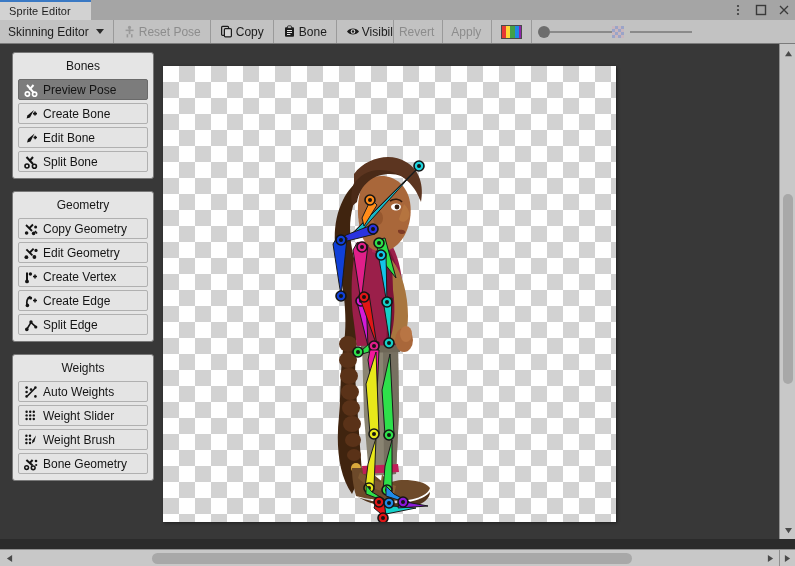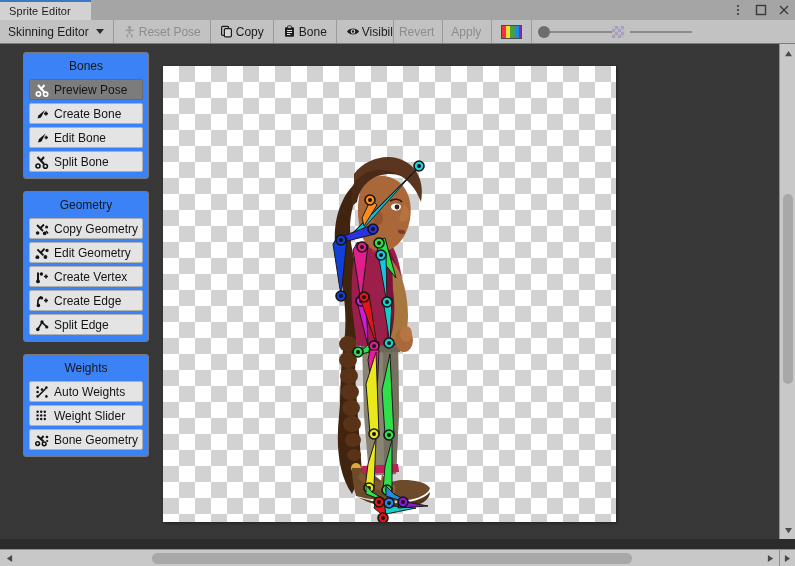--- a/index.html
+++ b/index.html
@@ -85,23 +85,23 @@
       linear-gradient(45deg,#d2d2d2 25%,transparent 25%,transparent 75%,#d2d2d2 75%),
       linear-gradient(45deg,#d2d2d2 25%,transparent 25%,transparent 75%,#d2d2d2 75%);
     background-size:32px 32px;
     background-position:0 0,16px 16px;
     box-shadow:1px 1px 3px rgba(0,0,0,.45);
   }
   .sprite-layer{position:absolute;left:0;top:0;width:453px;height:456px;}
 
   
   .panel{
-    position:absolute;left:23px;
-    width:126px;
-    background:#3b82f6;
+    position:absolute;left:12px;
+    width:142px;
+    background:#e5e5e5;
     border:1px solid #787878;
     border-radius:3px;
     box-sizing:border-box;
     padding:4px 5px 6px 5px;
   }
   .panel-title{
     font-size:12px;color:#171717;text-align:center;
     padding:2px 0 6px 0;
   }
   .tool-btn{
@@ -552,20 +552,36 @@
                 <circle cx="6.2" cy="10" r="1.2"></circle>
                 <circle cx="9.8" cy="10" r="1.2"></circle>
             </g>
           </svg>
         </span>
         <span>Weight Slider</span>
       </div>
       <div class="tool-btn">
         <span class="ic">
           <svg viewBox="0 0 14 14" width="14" height="14">
+            <g fill="#141414">
+              <circle cx="2.4" cy="2.8" r="1.2"></circle>
+                <circle cx="6" cy="2.8" r="1.2"></circle>
+              <circle cx="2.4" cy="6.4" r="1.2"></circle>
+                <circle cx="6" cy="6.4" r="1.2"></circle>
+              <circle cx="2.4" cy="10" r="1.2"></circle>
+                <circle cx="6" cy="10" r="1.2"></circle>
+            </g>
+            <path d="M12 2.6 L8.4 7.4 L8 10.4 L10.4 8.6 Z" fill="#141414"></path>
+          </svg>
+        </span>
+        <span>Weight Brush</span>
+      </div>
+      <div class="tool-btn">
+        <span class="ic">
+          <svg viewBox="0 0 14 14" width="14" height="14">
             <path d="M2.4 3 L8.6 8.6" stroke="#141414" stroke-width="2"></path>
             <path d="M8.6 3 L5.4 6.4" stroke="#141414" stroke-width="2"></path>
             <circle cx="2.6" cy="10.6" r="1.9" fill="none" stroke="#141414" stroke-width="1.5"></circle>
             <circle cx="9.2" cy="10.8" r="1.9" fill="none" stroke="#141414" stroke-width="1.5"></circle>
             <circle cx="12" cy="4" r="1.3" fill="#141414"></circle>
             <circle cx="12.2" cy="8" r="1.1" fill="#141414"></circle>
           </svg>
         </span>
         <span>Bone Geometry</span>
       </div>

